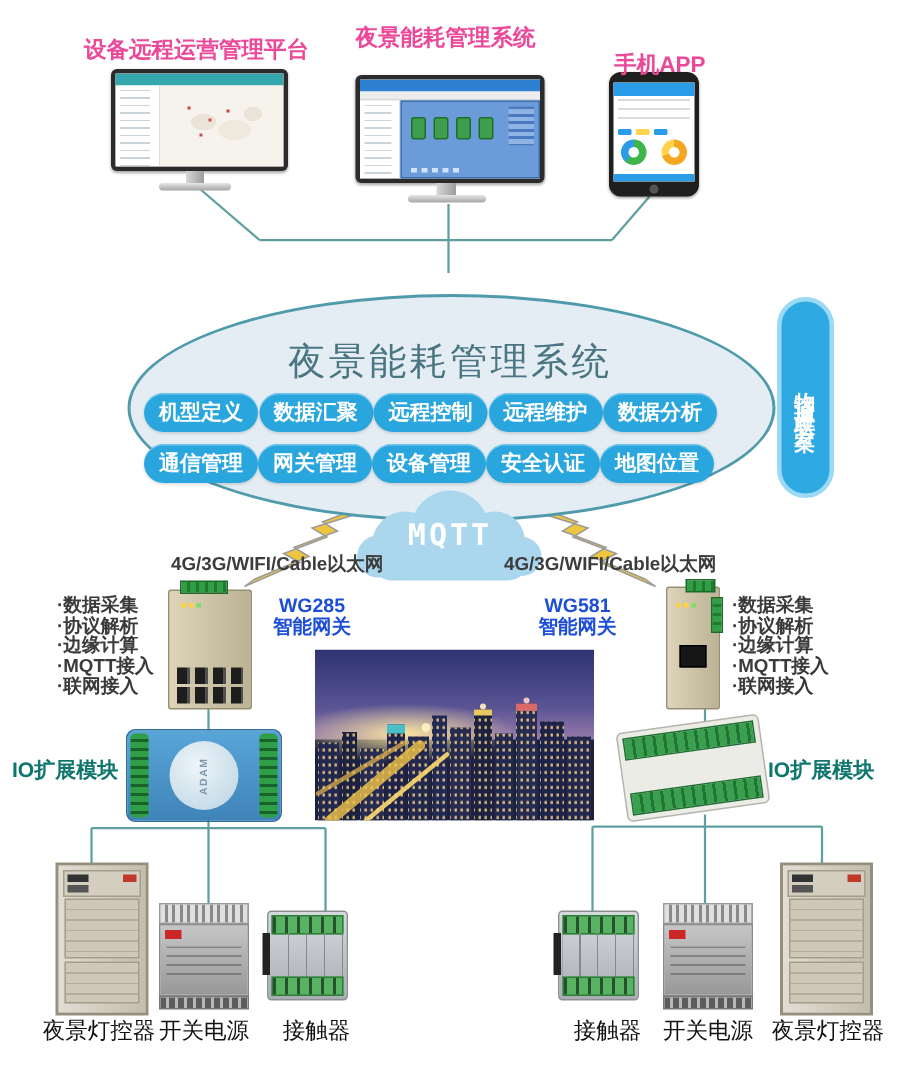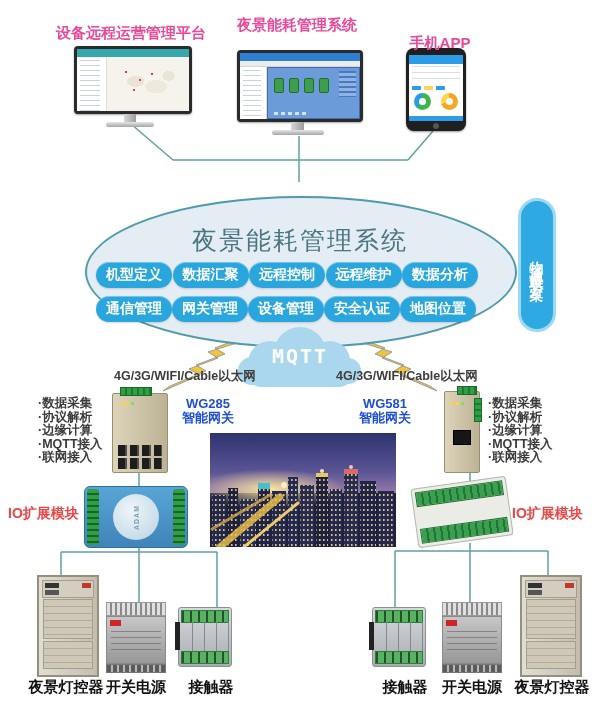--- a/index.html
+++ b/index.html
@@ -1,20 +1,20 @@
 <!DOCTYPE html>
 <html><head>
 <meta charset="utf-8">
 <style>
   html,body{margin:0;padding:0;background:#fff;}
   #canvas{position:relative;width:600px;height:714px;background:#ffffff;overflow:hidden;
           font-family:"Liberation Sans","DejaVu Sans",sans-serif;}
   .abs{position:absolute;}
   .toplbl{font-size:15px;font-weight:bold;color:#ec4899;text-align:center;white-space:nowrap;}
-  .botlbl{font-size:15px;font-weight:bold;color:#111;text-align:center;white-space:nowrap;}
+  .botlbl{font-size:15px;font-weight:normal;color:#111;text-align:center;white-space:nowrap;}
 
   
   .monitor{position:absolute;background:#2b2b2b;border-radius:4px;padding:3px;box-shadow:0 1px 2px rgba(0,0,0,.35);}
   .screen{width:100%;height:100%;background:#fff;overflow:hidden;position:relative;}
   .m-neck{position:absolute;background:linear-gradient(90deg,#d7d7d7,#9d9d9d);}
   .m-base{position:absolute;background:linear-gradient(180deg,#e6e6e6,#a5a5a5);border-radius:3px;}
   .hdr-teal{height:8px;background:#35a8ad;}
   .hdr-blue{height:8px;background:#2d7fd2;}
   .toolbar{height:5px;background:#ececec;border-bottom:1px solid #d5d5d5;}
   .scr-body{display:flex;height:calc(100% - 8px);}
@@ -78,21 +78,21 @@
      border-radius:6px;border:1px solid #2f6f9e;}
   .adam .strip{position:absolute;top:2px;bottom:2px;width:12px;border-radius:3px;
      background:repeating-linear-gradient(180deg,#2f9e44 0 4px,#17632a 4px 6px);}
   .adam .disc{position:absolute;left:50%;top:50%;width:46px;height:46px;margin:-23px 0 0 -23px;border-radius:50%;
      background:radial-gradient(circle at 40% 35%,#eef5f9,#b9d3e2);display:flex;align-items:center;justify-content:center;}
   .adam .disc span{transform:rotate(-90deg);font-size:7px;color:#7d98ab;font-weight:bold;letter-spacing:1px;}
   .iomod-r{position:absolute;left:414px;top:482px;width:94px;height:58px;transform:rotate(-8deg);
      background:#ecece6;border:1px solid #b5b5ad;border-radius:4px;}
   .iomod-r .tstrip{position:absolute;left:3px;right:3px;height:13px;
      background:repeating-linear-gradient(90deg,#3aa050 0 5px,#207535 5px 7px);border:1px solid #1d6e30;}
-  .iolbl{position:absolute;font-size:14px;font-weight:bold;color:#ef4444;white-space:nowrap;}
+  .iolbl{position:absolute;font-size:14px;font-weight:bold;color:#0f766e;white-space:nowrap;}
 
   
   .cabinet{position:absolute;width:58px;height:98px;background:linear-gradient(90deg,#e2ddd3,#c4bdae);border:2px solid #958f7d;}
   .cab-top{position:absolute;left:3px;right:3px;top:3px;height:16px;background:#d4cec0;border:1px solid #a59e8c;}
   .cab-red{position:absolute;right:2px;top:2px;width:9px;height:5px;background:#c0392b;}
   .cab-blk{position:absolute;left:2px;top:2px;width:14px;height:5px;background:#333;box-shadow:0 7px 0 #555;}
   .cab-door{position:absolute;left:4px;right:4px;background:#cfc8b8;border:1px solid #a59e8c;
      background-image:repeating-linear-gradient(180deg,transparent 0 6px,#b3ac9a 6px 7px);}
   .psu{position:absolute;width:60px;height:66px;}
   .psu .fins{height:12px;background:repeating-linear-gradient(90deg,#e0e0e0 0 3px,#8a8a8a 3px 5px);border:1px solid #9a9a9a;}

